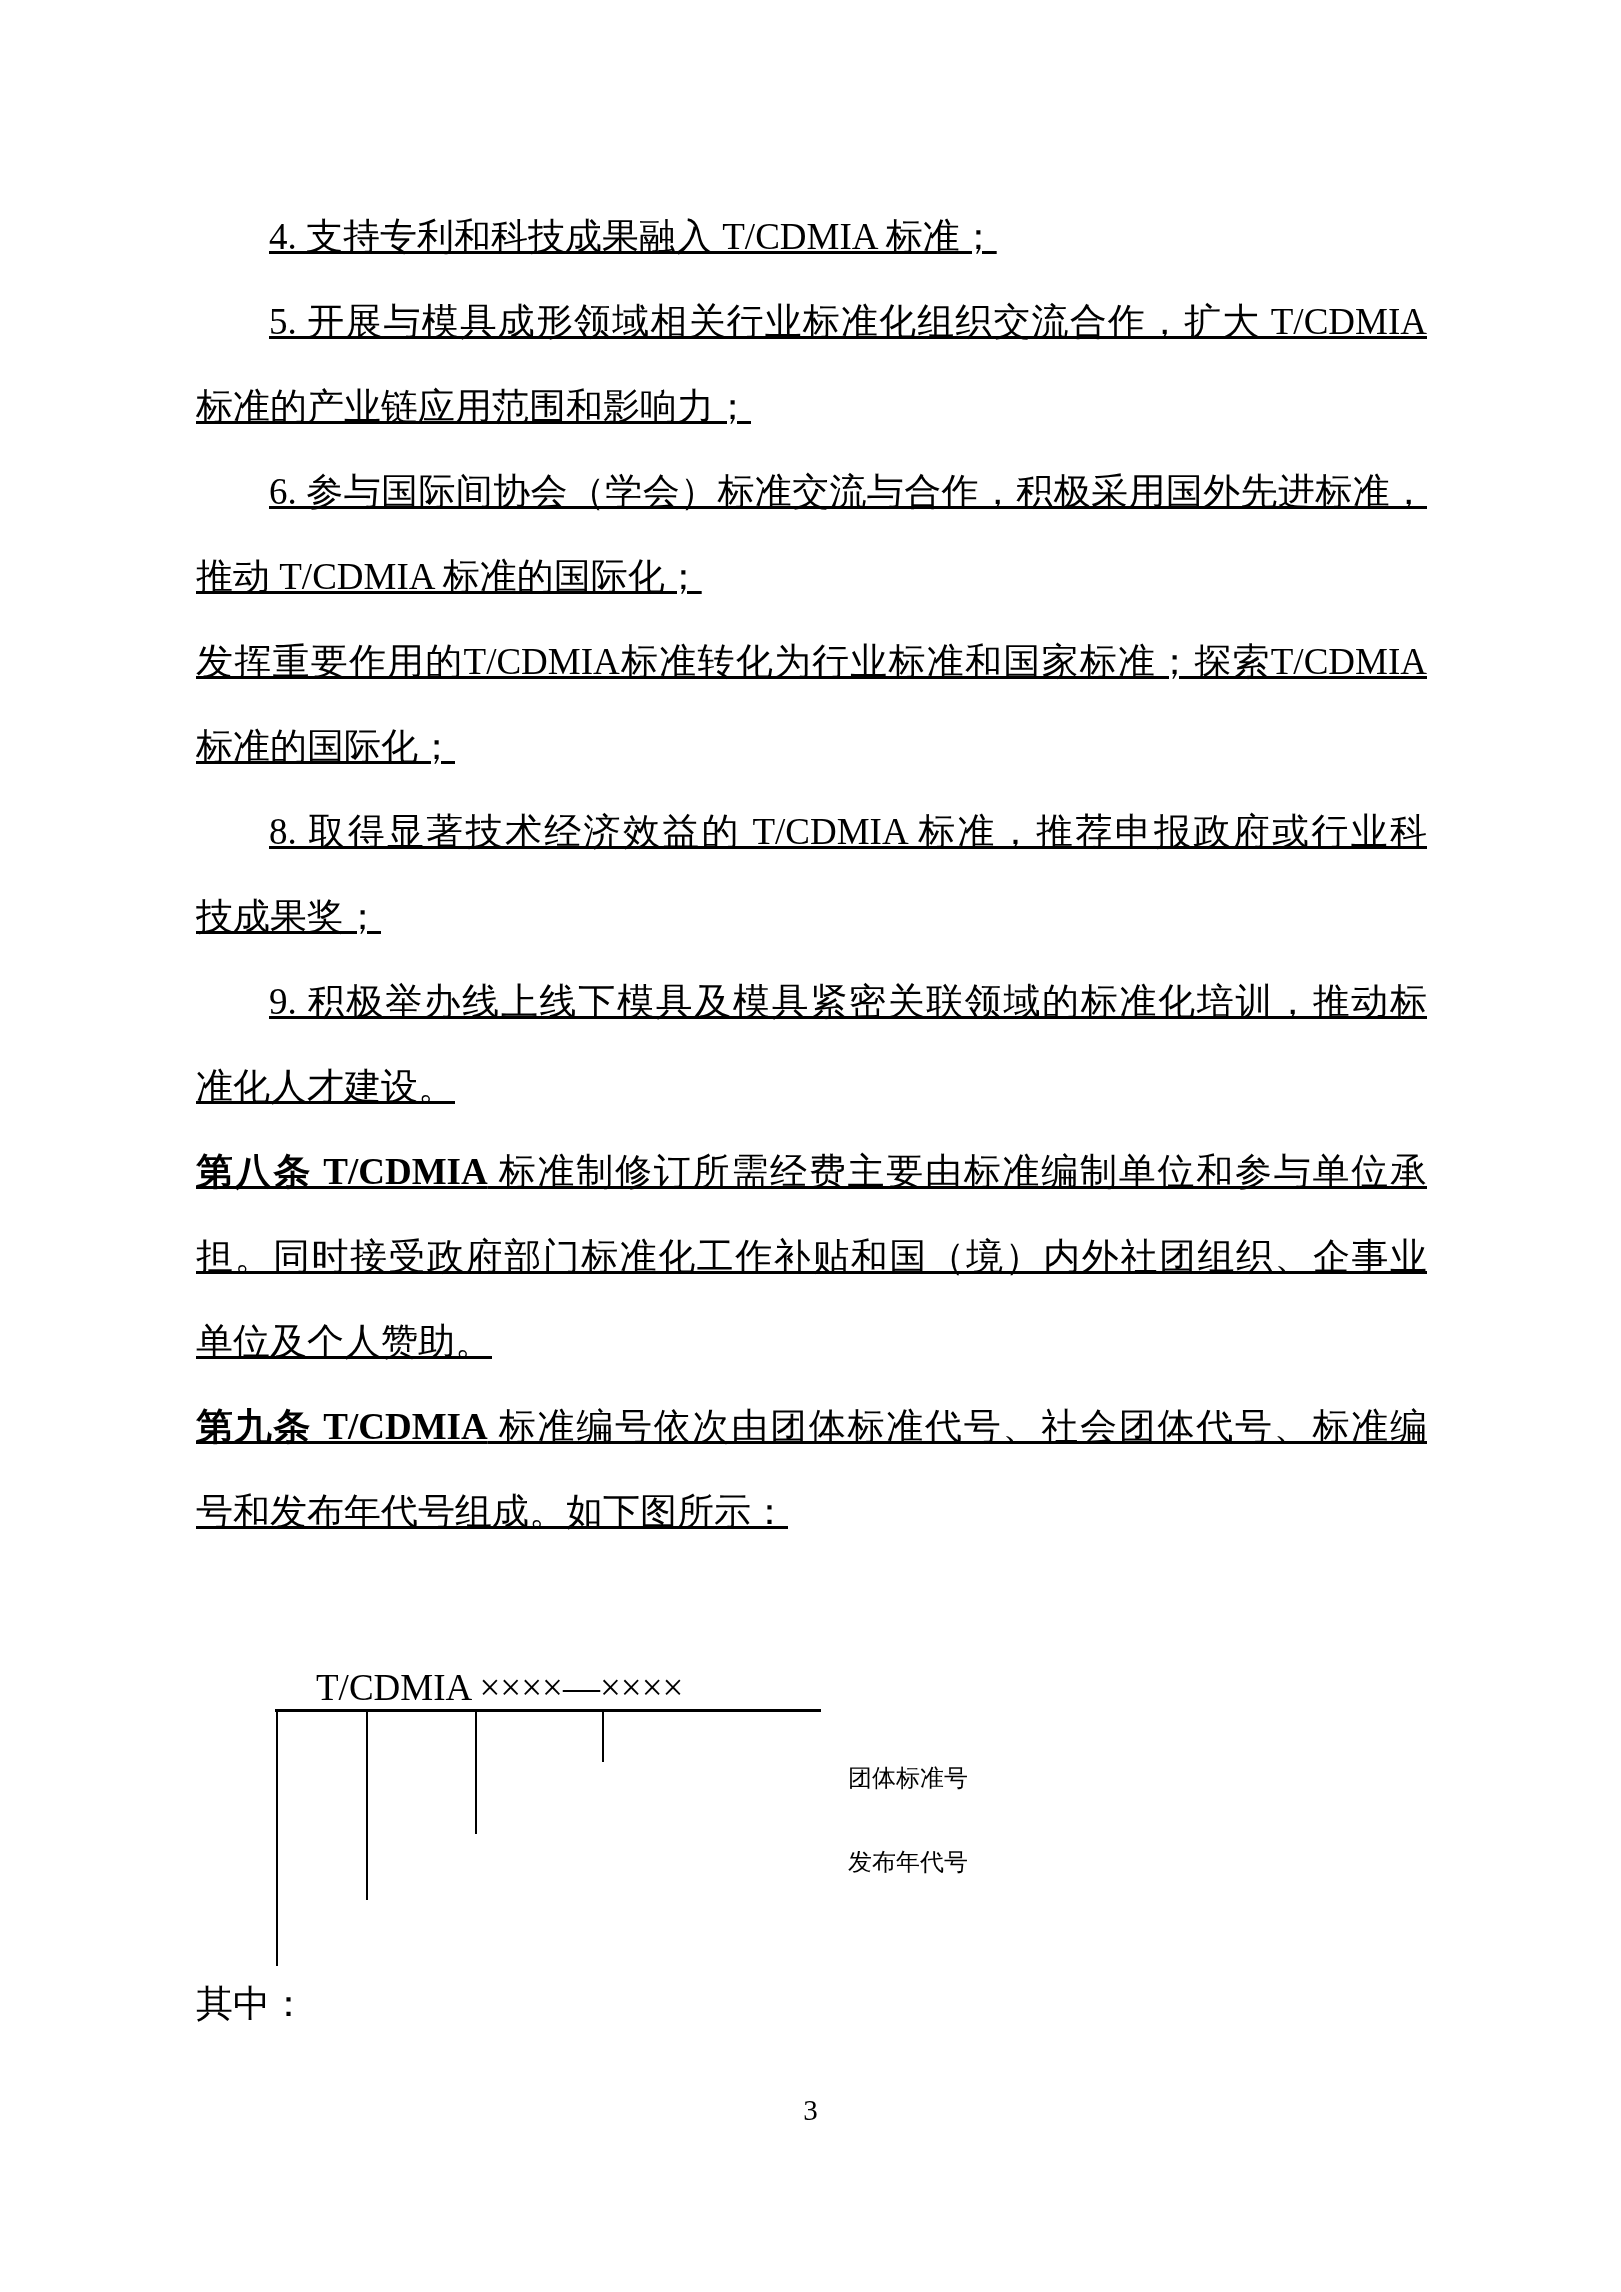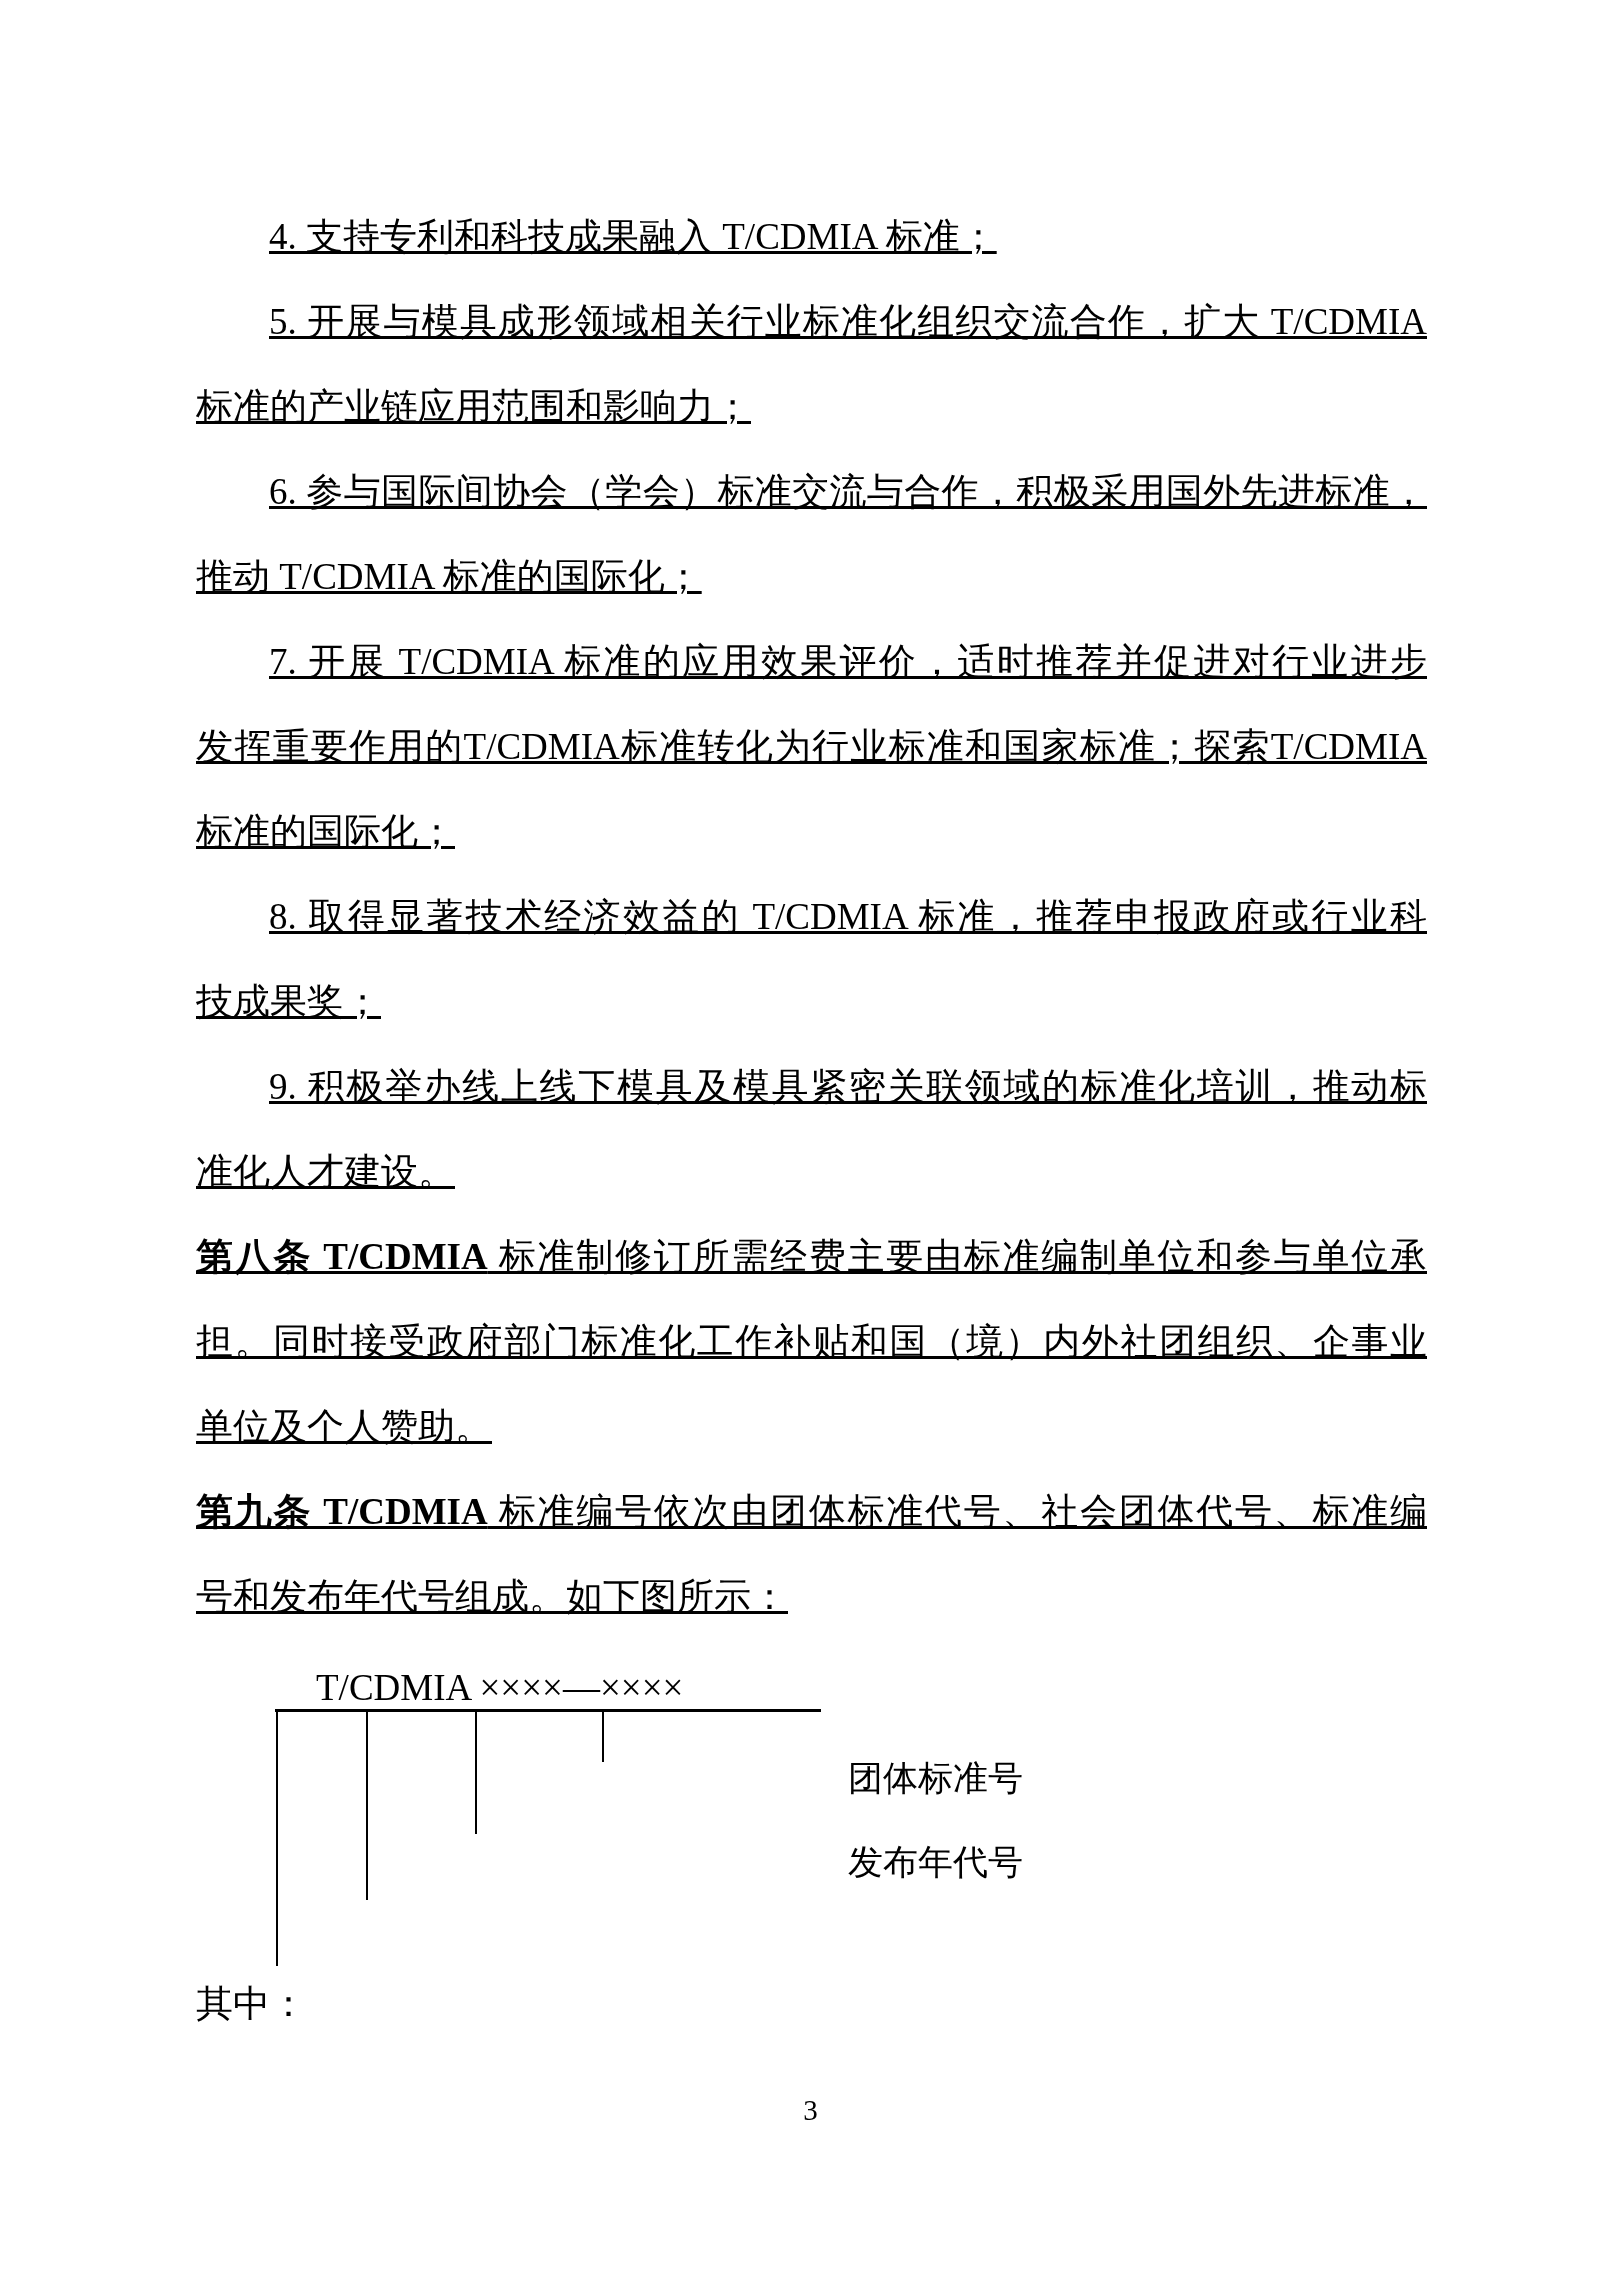--- a/index.html
+++ b/index.html
@@ -55,21 +55,21 @@
     background: #000;
   }
   .vline { position: absolute; width: 2px; background: #000; top: 1711px; }
   .v1 { left: 276px; height: 255px; }
   .v2 { left: 366px; height: 189px; }
   .v3 { left: 475px; height: 123px; }
   .v4 { left: 602px; height: 51px; }
   .dlabel {
     position: absolute;
     left: 848px;
-    font-size: 35px;
+    font-size: 24px;
     line-height: 43px;
     white-space: nowrap;
   }
   .dlabel1 { top: 1757px; }
   .dlabel2 { top: 1841px; }
 
   .closing {
     position: absolute;
     left: 196px;
     top: 1978px;
@@ -91,21 +91,20 @@
 <body>
 
 <div class="page">
 
   <div class="textblock">
     <div class="line ind">4. 支持专利和科技成果融入 T/CDMIA 标准；</div>
     <div class="line ind jl">5. 开展与模具成形领域相关行业标准化组织交流合作，扩大 T/CDMIA</div>
     <div class="line">标准的产业链应用范围和影响力；</div>
     <div class="line ind jl">6. 参与国际间协会（学会）标准交流与合作，积极采用国外先进标准，</div>
     <div class="line">推动 T/CDMIA 标准的国际化；</div>
-    <div class="line ind jl">7. 开展 T/CDMIA 标准的应用效果评价，适时推荐并促进对行业进步</div>
     <div class="line jl">发挥重要作用的T/CDMIA标准转化为行业标准和国家标准；探索T/CDMIA</div>
     <div class="line">标准的国际化；</div>
     <div class="line ind jl">8. 取得显著技术经济效益的 T/CDMIA 标准，推荐申报政府或行业科</div>
     <div class="line">技成果奖；</div>
     <div class="line ind jl">9. 积极举办线上线下模具及模具紧密关联领域的标准化培训，推动标</div>
     <div class="line">准化人才建设。</div>
     <div class="line jl"><span class="b">第八条 T/CDMIA</span><span> 标准制修订所需经费主要由标准编制单位和参与单位承</span></div>
     <div class="line jl">担。同时接受政府部门标准化工作补贴和国（境）内外社团组织、企事业</div>
     <div class="line">单位及个人赞助。</div>
     <div class="line jl"><span class="b">第九条 T/CDMIA</span><span> 标准编号依次由团体标准代号、社会团体代号、标准编</span></div>

